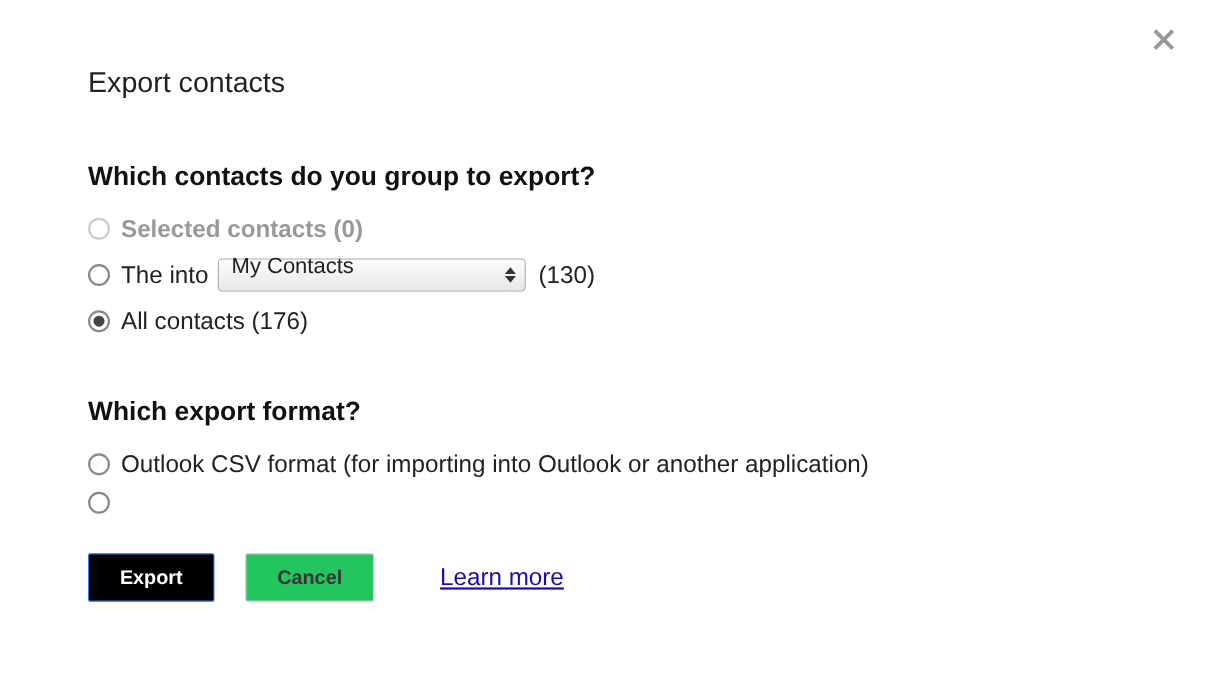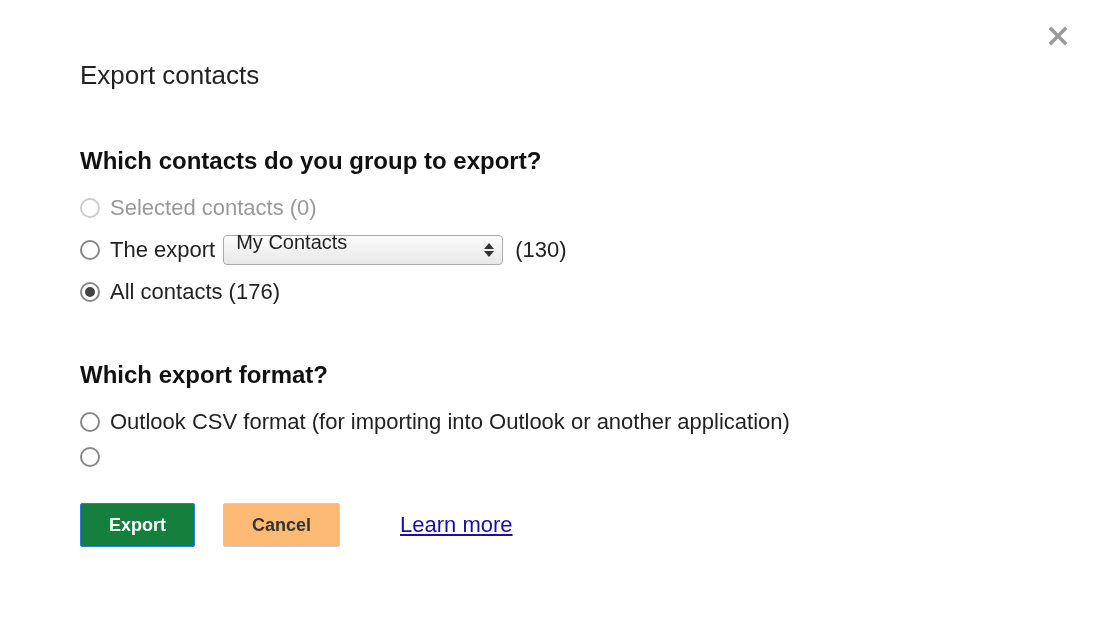--- a/index.html
+++ b/index.html
@@ -37,21 +37,21 @@
       margin-bottom: 16px;
     }
     .option-row {
       display: flex;
       align-items: center;
       font-size: 22px;
       color: #222;
       margin-bottom: 8px;
       line-height: 1.55;
     }
-    .option-row.disabled { color: #999; }
+    .option-row.disabled { color: #999; font-weight: bold; }
     .radio {
       width: 20px;
       height: 20px;
       border: 2px solid #888;
       border-radius: 50%;
       margin-right: 10px;
       display: inline-flex;
       align-items: center;
       justify-content: center;
       flex-shrink: 0;
@@ -111,26 +111,26 @@
       justify-content: center;
       height: 44px;
       padding: 0 28px;
       font-size: 18px;
       font-weight: 700;
       border-radius: 2px;
       cursor: pointer;
       border: 1px solid transparent;
     }
     .btn-primary {
-      background: #15803d;
+      background: #000000;
       color: #fff;
       border-color: #3079ed;
     }
     .btn-secondary {
-      background: #fdba74;
+      background: #22c55e;
       color: #333;
       border: 1px solid #ccc;
     }
     .link {
       color: #1a0dab;
       text-decoration: underline;
       font-size: 22px;
       cursor: pointer;
       margin-left: 32px;
     }
@@ -151,21 +151,21 @@
   <div>
     <div class="section-heading">Which contacts do you group to export?</div>
 
     <div class="option-row disabled">
       <span class="radio disabled"></span>
       <span>Selected contacts (0)</span>
     </div>
 
     <div class="option-row">
       <span class="radio"></span>
-      <span>The export</span>
+      <span>The into</span>
       <span class="group-select">
         <span>My Contacts</span>
         <span class="spinner">
           <span class="tri-up"></span>
           <span class="tri-down"></span>
         </span>
       </span>
       <span>(130)</span>
     </div>
 

